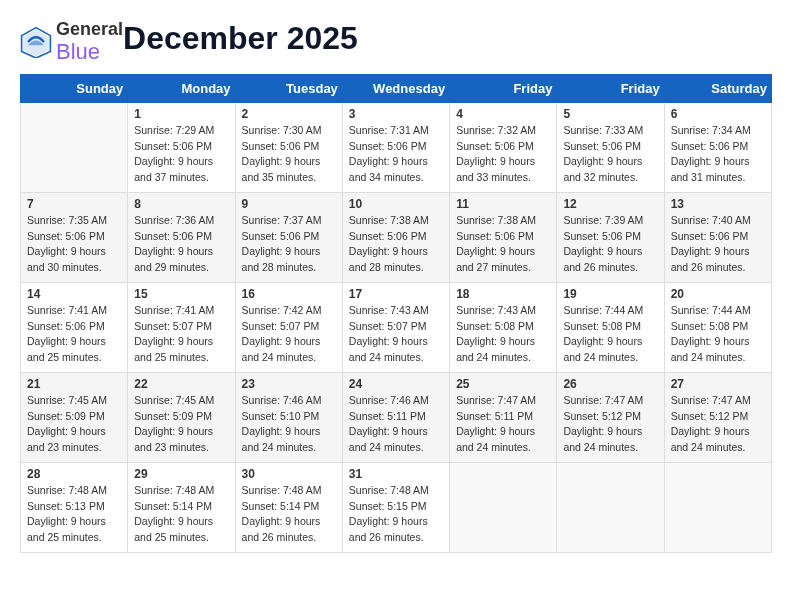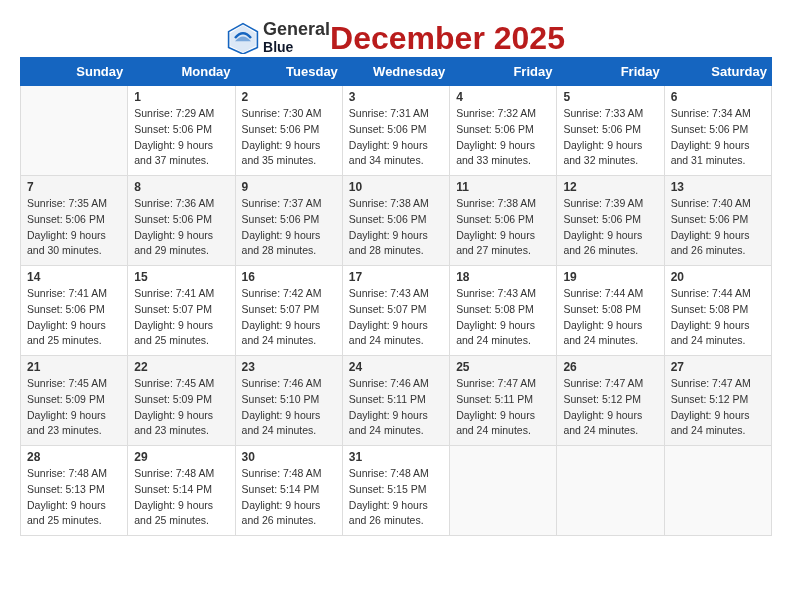--- a/index.html
+++ b/index.html
@@ -5,54 +5,55 @@
     * { box-sizing: border-box; margin: 0; padding: 0; }
     body {
       font-family: Arial, sans-serif;
       background: #fff;
       width: 792px;
       min-height: 612px;
       padding: 20px;
     }
     .header {
       display: flex;
-      justify-content: center;
+      justify-content: flex-start;
       align-items: flex-start;
+      margin-bottom: 10px;
     }
     .logo {
       display: flex;
       align-items: center;
     }
     .logo-text {
       display: flex;
       flex-direction: column;
       line-height: 1.1;
     }
     .logo-general {
       font-size: 18px;
       font-weight: bold;
       color: #333;
     }
     .logo-blue {
-      font-size: 14px;
-      font-weight: bold;
-      color: #0f172a;
+      font-size: 22px;
+      font-weight: normal;
+      color: #8b5cf6;
     }
     .logo-icon {
       width: 32px;
       height: 32px;
       margin-right: 4px;
     }
     .title-block {
       text-align: right;
     }
     .month-title {
       font-size: 32px;
       font-weight: bold;
-      color: #b91c1c;
+      color: #0f172a;
     }
     .location {
       font-size: 15px;
       color: #555;
     }
     .calendar {
       width: 100%;
       border-collapse: collapse;
       border: 1px solid #ccc;
     }

